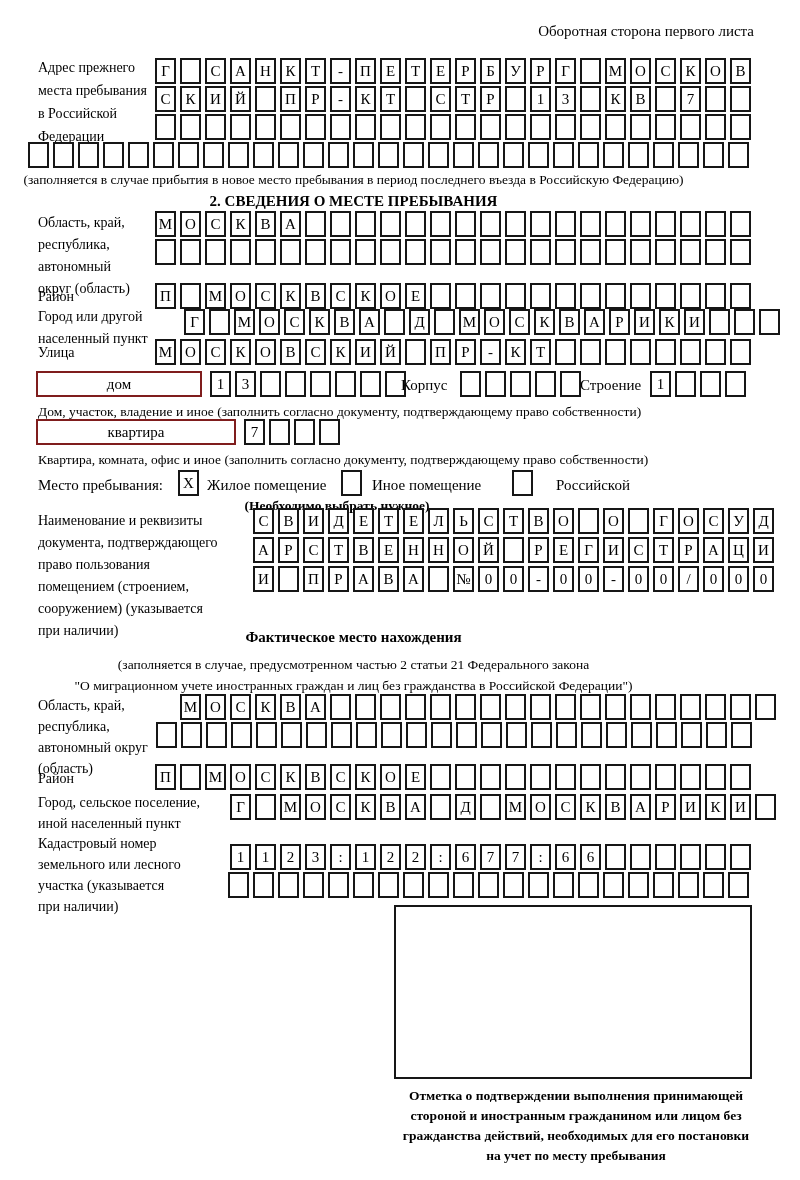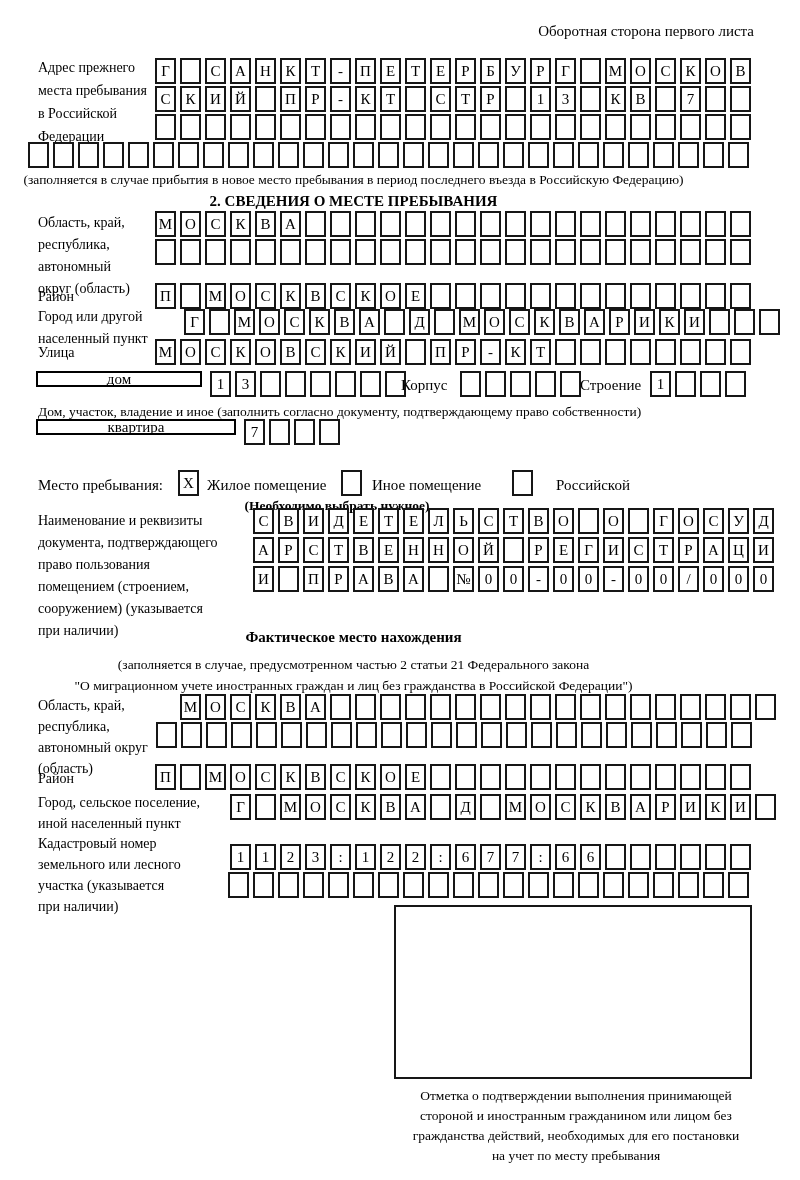--- a/index.html
+++ b/index.html
@@ -12,33 +12,33 @@
   .page { position:relative; width:800px; height:1180px; background:#fff; overflow:hidden; }
   .abs { position:absolute; }
   .cells { display:flex; gap:4px; }
   .cbox {
     width:21px; height:26px; flex-shrink:0;
     border:2px solid #161616; background:#fff;
     display:flex; align-items:center; justify-content:center;
     font-size:15px; line-height:1;
   }
   .bigcell {
-    height:16px; border:2px solid #000000; background:#fff;
+    height:26px; border:2px solid #7f1d1d; background:#fff;
     display:flex; align-items:center; justify-content:center;
     font-size:15px; line-height:1;
   }
   .lbl { font-size:14px; line-height:23px; white-space:nowrap; }
   .lh22 { line-height:22px; }
   .lh21 { line-height:21px; }
   .cap { font-size:13.5px; line-height:20px; white-space:nowrap; }
   .center { left:0; width:707px; text-align:center; }
   .bold { font-weight:bold; }
   .t15 { font-size:15px; line-height:1.2; white-space:nowrap; }
   .confirm-box { border:2px solid #161616; background:#fff; }
-  .confirm-cap { font-size:13.5px; line-height:20px; font-weight:normal; text-align:center; }
+  .confirm-cap { font-size:13.5px; line-height:20px; font-weight:bold; text-align:center; }
 </style>
 </head>
 <body>
 
 <div class="page">
 
   <div class="abs t15" style="top:22px; right:46px;">Оборотная сторона первого листа</div>
 
   <div class="abs lbl" style="left:38px; top:56px;">
       <div>Адрес прежнего</div>
@@ -333,20 +333,21 @@
     </div>
   <div class="abs cap" style="left:38px; top:402px;">Дом, участок, владение и иное (заполнить согласно документу, подтверждающему право собственности)</div>
 
   <div class="abs bigcell" style="left:36px; top:419px; width:200px;">квартира</div>
   <div class="abs cells" style="left:244px; top:419px;">
       <span class="cbox">7</span>
       <span class="cbox"></span>
       <span class="cbox"></span>
       <span class="cbox"></span>
     </div>
+  <div class="abs cap" style="left:38px; top:450px;">Квартира, комната, офис и иное (заполнить согласно документу, подтверждающему право собственности)</div>
 
   <div class="abs t15" style="left:38px; top:476px;">Место пребывания:</div>
   <div class="abs cbox" style="left:178px; top:470px;">X</div>
   <div class="abs t15" style="left:207px; top:476px;">Жилое помещение</div>
   <div class="abs cbox" style="left:341px; top:470px;"></div>
   <div class="abs t15" style="left:372px; top:476px;">Иное помещение</div>
   <div class="abs cbox" style="left:512px; top:470px;"></div>
   <div class="abs t15" style="left:556px; top:476px;">Российской</div>
   <div class="abs cap" style="left:0px; width:674px; top:496px; text-align:center;font-weight:bold;">(Необходимо выбрать нужное)</div>
 

